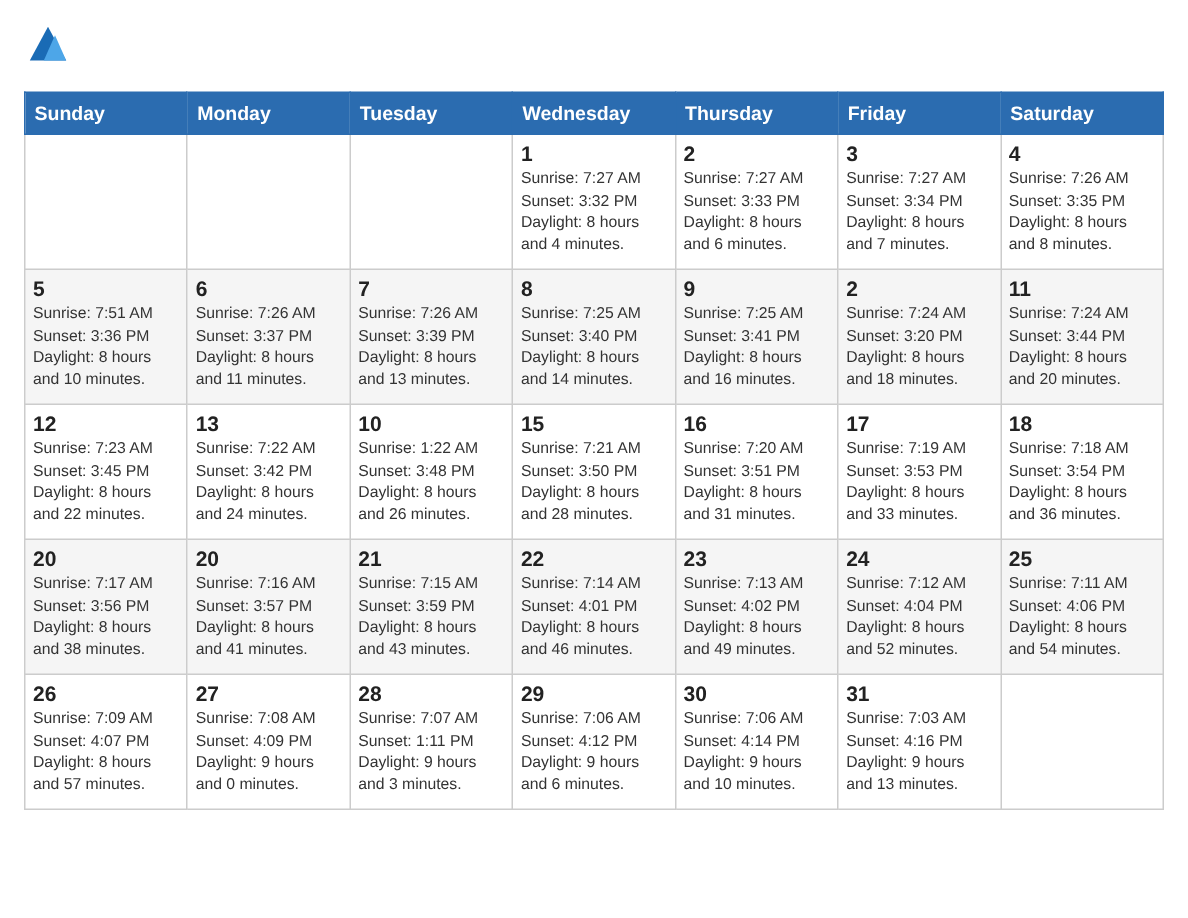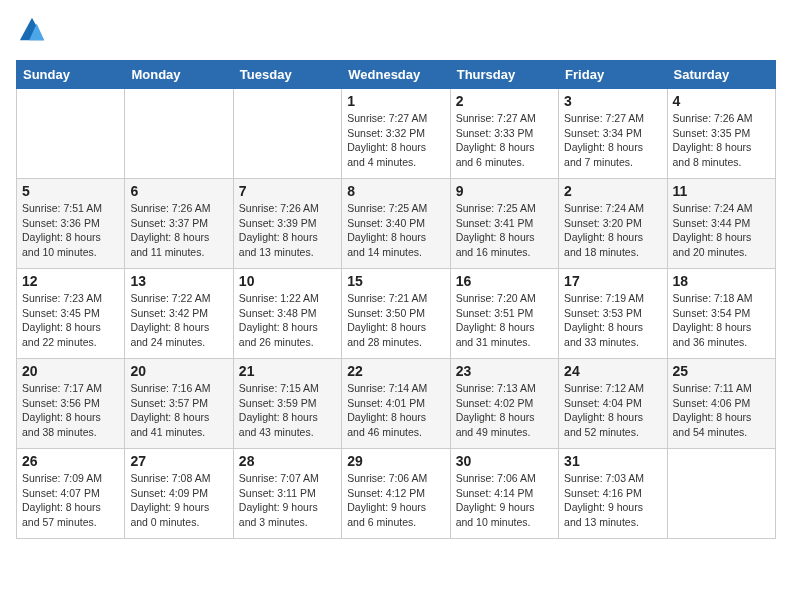--- a/index.html
+++ b/index.html
@@ -290,21 +290,21 @@
         </td>
         <td>
           <span class="day-num">27</span>
           <div class="day-info">Sunrise: 7:08 AM
 Sunset: 4:09 PM
 Daylight: 9 hours and 0 minutes.</div>
         </td>
         <td>
           <span class="day-num">28</span>
           <div class="day-info">Sunrise: 7:07 AM
-Sunset: 3:11 PM
+Sunset: 1:11 PM
 Daylight: 9 hours and 3 minutes.</div>
         </td>
         <td>
           <span class="day-num">29</span>
           <div class="day-info">Sunrise: 7:06 AM
 Sunset: 4:12 PM
 Daylight: 9 hours and 6 minutes.</div>
         </td>
         <td>
           <span class="day-num">30</span>

